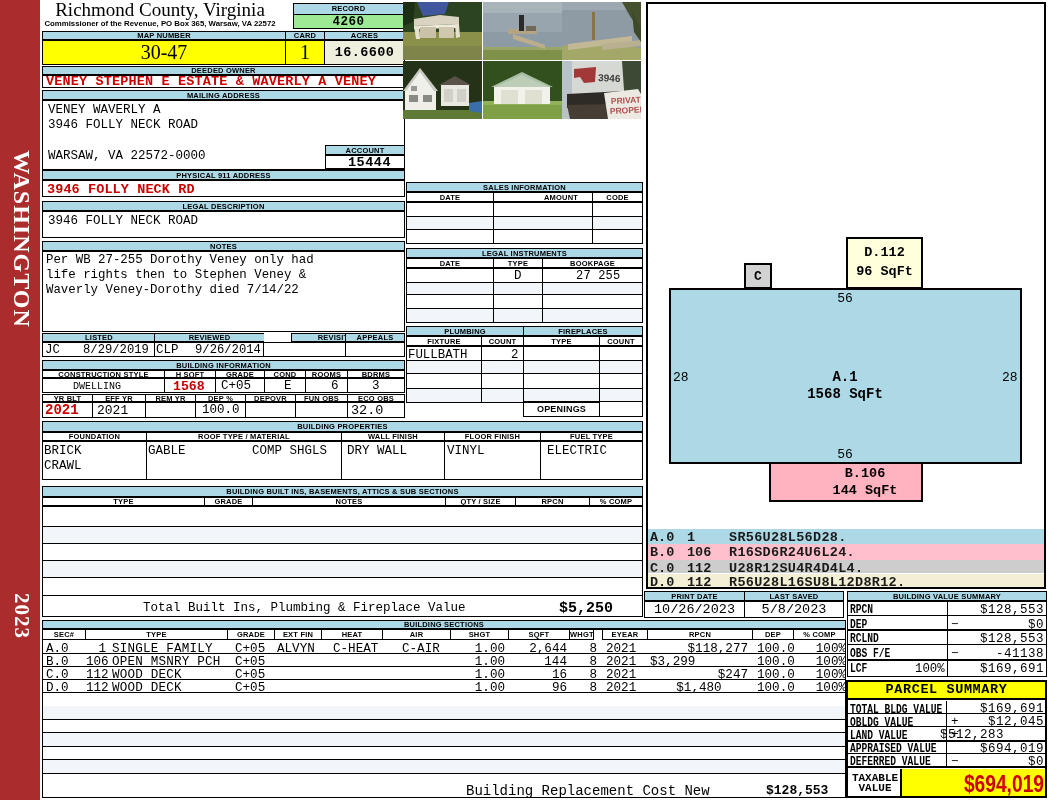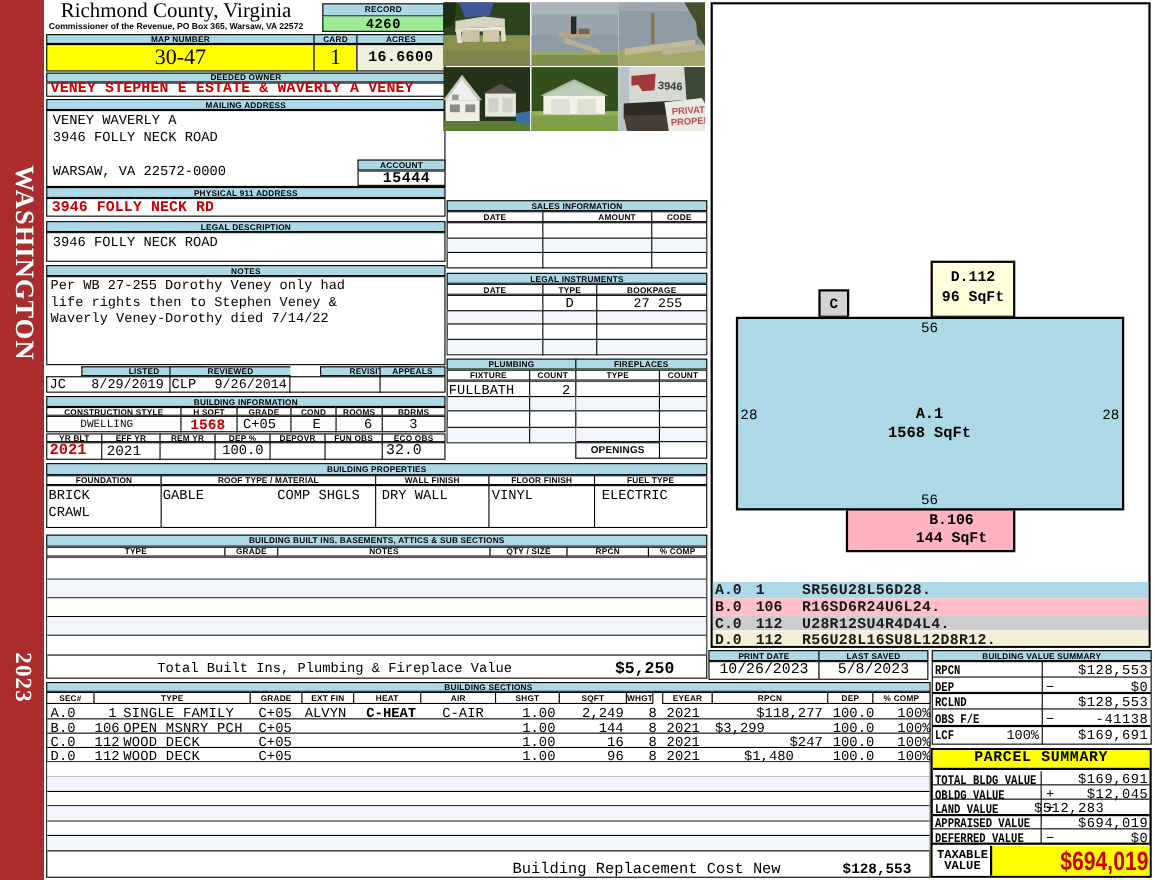--- a/index.html
+++ b/index.html
@@ -66,21 +66,21 @@
 <div class="bar" style="left:42px;top:201px;width:363px;height:10px;line-height:9px;">LEGAL DESCRIPTION</div>
 <div class="box" style="left:42px;top:211px;width:363px;height:27px;"></div>
 <div class="abs mono" style="left:48px;top:214px;font-size:12.5px;line-height:14px;">3946 FOLLY NECK ROAD</div>
 
 <div class="bar" style="left:42px;top:241px;width:363px;height:10px;line-height:9px;">NOTES</div>
 <div class="box" style="left:42px;top:251px;width:363px;height:81px;"></div>
 <div class="abs mono" style="left:46px;top:253px;font-size:12.4px;line-height:15.2px;white-space:pre;">Per WB 27-255 Dorothy Veney only had
 life rights then to Stephen Veney &amp;
 Waverly Veney-Dorothy died 7/14/22</div>
 
-<div class="bar" style="left:42px;top:333px;width:113px;height:9px;line-height:8px;border-right:none;margin-left:32px;">LISTED</div>
+<div class="bar" style="left:42px;top:333px;width:113px;height:9px;line-height:8px;border-right:none;">LISTED</div>
 <div class="bar" style="left:154px;top:333px;width:110px;height:9px;line-height:8px;border-right:none;">REVIEWED</div>
 <div class="bar" style="left:263px;top:333px;width:83px;height:9px;line-height:8px;border-right:none;margin-left:28px;">REVISIT</div>
 <div class="bar" style="left:345px;top:333px;width:60px;height:9px;line-height:8px;">APPEALS</div>
 <div class="box" style="left:42px;top:342px;width:363px;height:15px;"></div>
 <div class="vline" style="left:154px;top:342px;height:15px;"></div>
 <div class="vline" style="left:263px;top:342px;height:15px;"></div>
 <div class="vline" style="left:345px;top:342px;height:15px;"></div>
 <div class="abs mono" style="left:45px;top:344px;font-size:12.5px;line-height:12px;">JC</div>
 <div class="abs mono" style="left:83px;top:344px;font-size:12.2px;line-height:12px;">8/29/2019</div>
 <div class="abs mono" style="left:156px;top:344px;font-size:12.5px;line-height:12px;">CLP</div>
@@ -213,24 +213,24 @@
 <div class="bar whb" style="left:647px;top:629px;width:106px;height:11px;line-height:10px;">RPCN</div>
 <div class="bar whb" style="left:752px;top:629px;width:42px;height:11px;line-height:10px;">DEP</div>
 <div class="bar whb" style="left:793px;top:629px;width:53px;height:11px;line-height:10px;">% COMP</div>
 <div id="bsrows">
     <div class="abs" style="left:43px;top:641px;width:802px;height:13px;border-bottom:1px solid #000;"></div>
     <div class="abs mono" style="left:46px;top:642px;font-size:12.6px;">A.0</div>
     <div class="abs mono" style="left:86px;top:642px;width:20px;text-align:right;font-size:12.6px;">1</div>
     <div class="abs mono" style="left:112px;top:642px;font-size:12.6px;letter-spacing:0.2px;font-family:Liberation Mono, monospace;">SINGLE FAMILY</div>
     <div class="abs mono" style="left:235px;top:642px;font-size:12.6px;">C+05</div>
     <div class="abs mono" style="left:277px;top:642px;font-size:12.6px;">ALVYN</div>
-    <div class="abs mono" style="left:333px;top:642px;font-size:12.6px;font-weight:bold;">C-HEAT</div>
+    <div class="abs mono" style="left:333px;top:642px;font-size:12.6px;">C-HEAT</div>
     <div class="abs mono" style="left:402px;top:642px;font-size:12.6px;">C-AIR</div>
     <div class="abs mono" style="left:455px;top:642px;width:50px;text-align:right;font-size:12.6px;">1.00</div>
-    <div class="abs mono" style="left:512px;top:642px;width:55px;text-align:right;font-size:12.6px;">2,249</div>
+    <div class="abs mono" style="left:512px;top:642px;width:55px;text-align:right;font-size:12.6px;">2,644</div>
     <div class="abs mono" style="left:575px;top:642px;width:22px;text-align:right;font-size:12.6px;">8</div>
     <div class="abs mono" style="left:606px;top:642px;font-size:12.6px;">2021</div>
     <div class="abs mono" style="left:650px;top:642px;width:98px;text-align:right;font-size:12.6px;">$118,277</div>
     <div class="abs mono" style="left:757px;top:642px;font-size:12.6px;">100.0</div>
     <div class="abs mono" style="left:798px;top:642px;width:48px;text-align:right;font-size:12.6px;">100%</div>
     <div class="abs" style="left:43px;top:654px;width:802px;height:13px;border-bottom:1px solid #000;"></div>
     <div class="abs mono" style="left:46px;top:655px;font-size:12.6px;">B.0</div>
     <div class="abs mono" style="left:86px;top:655px;width:20px;text-align:right;font-size:12.6px;">106</div>
     <div class="abs mono" style="left:112px;top:655px;font-size:12.6px;letter-spacing:0.2px;">OPEN MSNRY PCH</div>
     <div class="abs mono" style="left:235px;top:655px;font-size:12.6px;">C+05</div>

